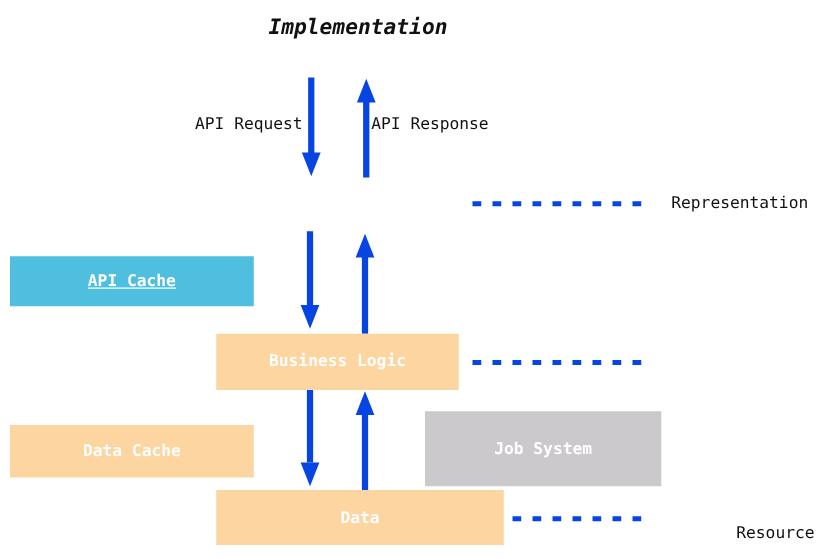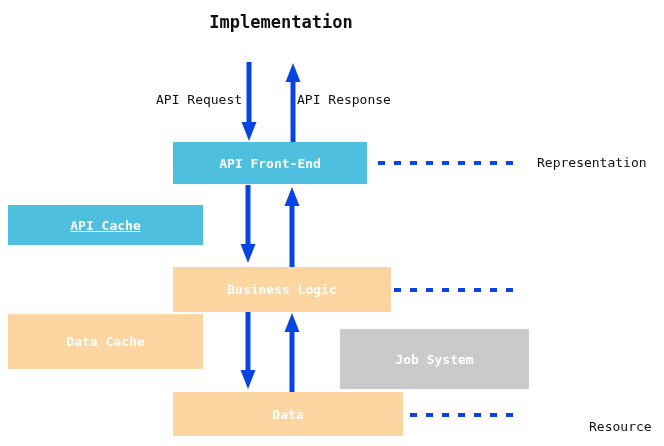--- a/index.html
+++ b/index.html
@@ -25,25 +25,26 @@
   }
   .dotted-line {
     stroke: var(--arrow-blue, #0645E2);
     stroke-width: 4;
     stroke-dasharray: 7 9;
     fill: none;
   }
   .diagram-title {
     position: absolute;
     left: 204px; top: 12px; width: 154px;
-    text-align: center;
+    text-align: right;
     font-size: 17px;
     font-weight: bold;
     color: var(--text-dark, #111111);
     white-space: nowrap;
+    font-style: italic;
   }
   .flow-label {
     position: absolute;
     font-size: 13px;
     color: var(--text-dark, #111111);
     white-space: nowrap;
   }
   .box {
     position: absolute;
     display: flex;
@@ -53,22 +54,22 @@
     font-weight: bold;
     color: var(--box-text, #ffffff);
     white-space: nowrap;
   }
   .box-cyan   { background: var(--box-cyan, #4FBFE0); }
   .box-orange { background: var(--box-orange, #FCD5A0); }
   .box-gray   { background: var(--box-gray, #CBC9CC); }
 
   .box-api-front-end { left: 173px; top: 142px; width: 194px; height: 42px; }
   .box-api-cache     { left: 8px;   top: 205px; width: 195px; height: 40px; text-decoration: underline; }
-  .box-business-logic{ left: 173px; top: 267px; width: 218px; height: 45px; }
-  .box-data-cache    { left: 8px;   top: 314px; width: 195px; height: 55px; }
+  .box-business-logic{ left: 173px; top: 267px; width: 194px; height: 45px; }
+  .box-data-cache    { left: 8px;   top: 340px; width: 195px; height: 42px; }
   .box-job-system    { left: 340px; top: 329px; width: 189px; height: 60px; }
   .box-data          { left: 173px; top: 392px; width: 230px; height: 44px; }
 
   .layer-label {
     position: absolute;
     font-size: 13px;
     color: var(--text-dark, #111111);
     white-space: nowrap;
   }
   .layer-representation { left: 537px; top: 155px; }
@@ -118,23 +119,20 @@
     <line class="dotted-line" x1="378" y1="163" x2="520" y2="163"></line>
     <line class="dotted-line" x1="378" y1="290" x2="520" y2="290"></line>
     <line class="dotted-line" x1="378" y1="415" x2="520" y2="415"></line>
   </svg>
 
   <div class="diagram-title">Implementation</div>
 
   <div class="flow-label label-api-request">API Request</div>
   <div class="flow-label label-api-response">API Response</div>
 
-  <div class="box box-cyan box-api-front-end">
-    <span>API Front-End</span>
-  </div>
 
   <div class="box box-cyan box-api-cache">
     <span>API Cache</span>
   </div>
 
   <div class="box box-orange box-business-logic">
     <span>Business Logic</span>
   </div>
 
   <div class="box box-orange box-data-cache">

